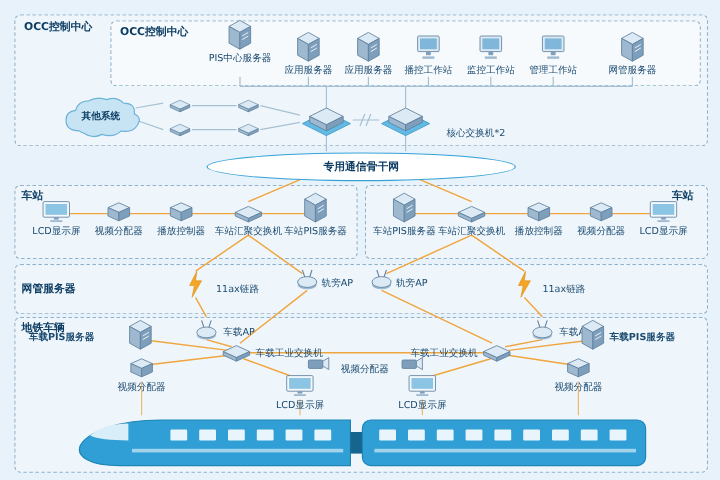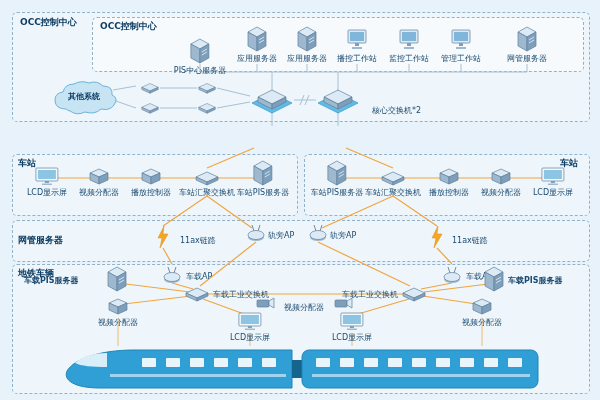--- a/index.html
+++ b/index.html
@@ -91,21 +91,21 @@
   <svg class="wires" width="600" height="400">
     <path class="wg" d="M200,64 V72 M257,64 V72 M307,64 V72 M357,64 V72 M409,64 V72 M461,64 V72 M527,64 V72 M200,72 H527 M272,72 V92 M338,72 V92 M113,90 L136,86 M113,100 L136,108 M160,88 H197 M160,108 H197 M217,88 L250,96 M217,108 L250,102 M294,100 H316 M272,112 V126 M338,112 V126"></path>
     <path class="wg" d="M304,95 L300,105 M309,95 L305,105"></path>
     <path class="wo" d="M254,148 L207,168 M346,148 L393,168 M47,178 H263 M337,178 H553 M207,196 L163,226 M163,248 L172,264 M393,196 L437,226 M437,248 L452,264 M207,196 L252,228 M393,196 L322,228 M256,242 L200,286 M318,242 L410,286 M172,283 L193,289 M452,283 L421,289 M197,294 H414 M190,292 L126,284 M424,292 L488,284 M191,296 L124,304 M423,296 L476,304 M203,299 L244,314 M409,299 L358,314"></path>
     <path class="wo2" d="M118,318 V346 M482,318 V346 M250,333 V346 M352,333 V346"></path>
   </svg>
 
   <div class="sec" style="left:20px;top:16px">OCC控制中心</div>
   <div class="sec" style="left:100px;top:20px">OCC控制中心</div>
 
-  <div class="dev" style="left:200px;top:38px">
+  <div class="dev" style="left:200px;top:16px">
     <svg width="22" height="26">
         <use href="#i-server"></use>
       </svg>
     <span class="lbl">PIS中心服务器</span>
   </div>
   <div class="dev" style="left:257px;top:26px">
     <svg width="22" height="26">
         <use href="#i-server"></use>
       </svg>
     <span class="lbl">应用服务器</span>
@@ -172,20 +172,23 @@
         <use href="#i-core"></use>
       </svg>
   </div>
   <div class="dev" style="left:338px;top:82px">
     <svg width="46" height="34">
         <use href="#i-core"></use>
       </svg>
   </div>
   <span class="flabel" style="left:372px;top:106px">核心交换机*2</span>
 
+  <div class="ellipse">
+    <span>专用通信骨干网</span>
+  </div>
 
   <div class="sec" style="left:18px;top:157px">车站</div>
   <div class="dev" style="left:47px;top:167px">
     <svg width="24" height="19">
         <use href="#i-display"></use>
       </svg>
     <span class="lbl">LCD显示屏</span>
   </div>
   <div class="dev" style="left:99px;top:168px">
     <svg width="22" height="18">

